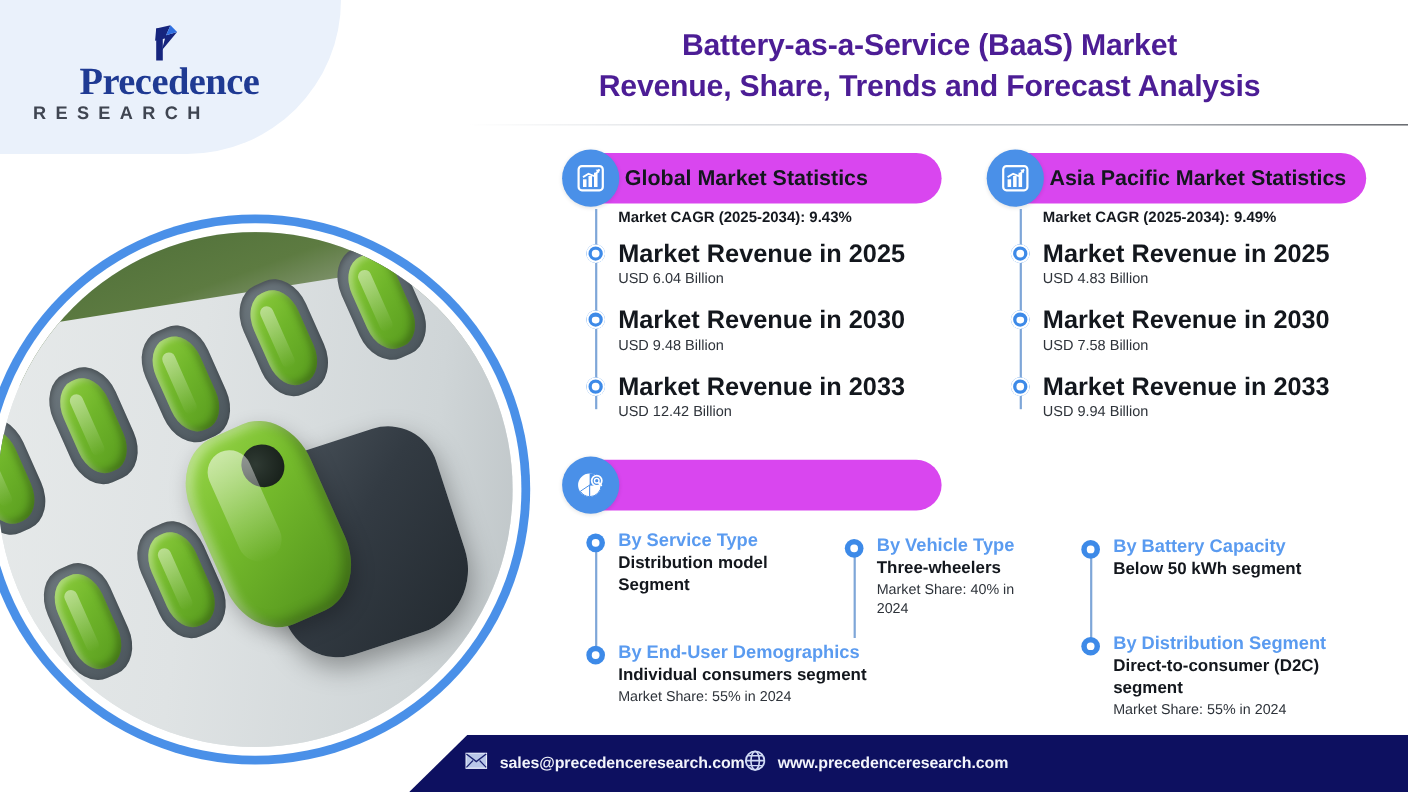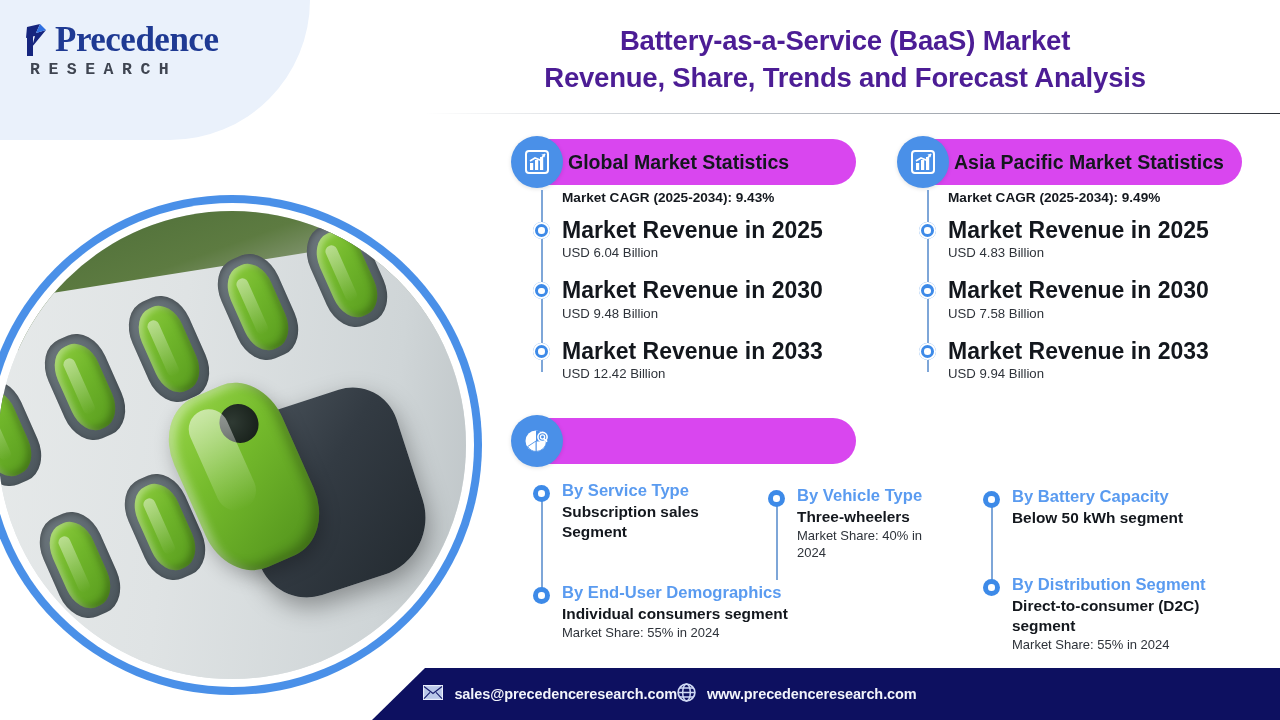--- a/index.html
+++ b/index.html
@@ -22,36 +22,36 @@
     position:absolute; left:24px; top:22px;
     z-index:5;
     width:260px;
   }
   #logo-word{
     font-family:"Liberation Serif", serif;
     font-size:35px; font-weight:bold;
     letter-spacing:-0.5px;
     color:#1f3a93;
     line-height:1;
-    display:flex; align-items:center;
+    display:flex; align-items:center;flex-direction:column;
   }
   #logo-mark{
     display:inline-block;
     width:30px;height:34px;
     margin-right:1px;
     position:relative;
     flex:0 0 auto;
   }
   #logo-sub{
     font-size:16.5px; font-weight:bold;
     letter-spacing:8.5px;
     color:#3f4551;
     margin-top:3px;
     margin-left:6px;
-    font-family:Liberation Mono, monospace;
+    font-family:Liberation Sans, sans-serif;
   }
 
   
   #title-block{
     position:absolute; left:430px; top:22px; width:830px;
     text-align:center; z-index:5;
   }
   #title-block .tline{
     font-size:27.5px; font-weight:bold; color:#4c1d95;
     line-height:1.36; letter-spacing:-0.2px;
@@ -368,21 +368,21 @@
       <circle cx="20.5" cy="11" r="2.1" fill="none" stroke="#ffffff" stroke-width="1.3"></circle>
       <line x1="22.2" y1="12.8" x2="24.6" y2="15.2" stroke="#ffffff" stroke-width="1.7" stroke-linecap="round"></line>
     </svg>
   </span>
 </div>
 
 <div class="seg" style="left:530px; top:481px; width:235px;">
   <span class="srail" style="height:100px;"></span>
   <span class="sdot"></span>
   <div class="seg-label">By Service Type</div>
-  <div class="seg-value">Subscription sales Segment</div>
+  <div class="seg-value">Distribution model Segment</div>
 </div>
 
 <div class="seg" style="left:765px; top:486px; width:180px;">
   <span class="srail" style="height:78px;"></span>
   <span class="sdot"></span>
   <div class="seg-label">By Vehicle Type</div>
   <div class="seg-value">Three-wheelers</div>
   <div class="seg-note">Market Share: 40% in 2024</div>
 </div>
 

